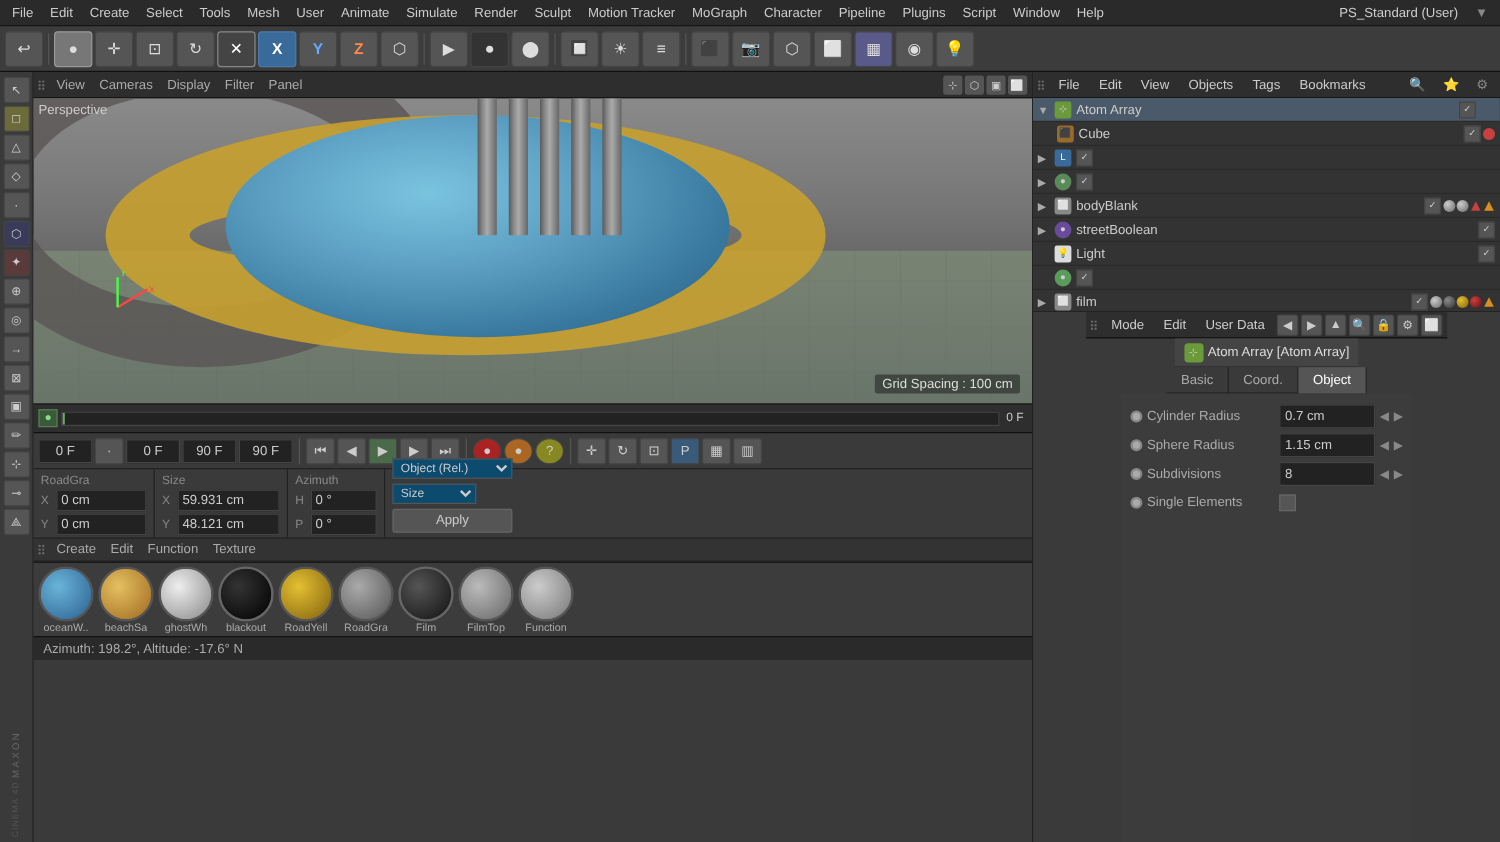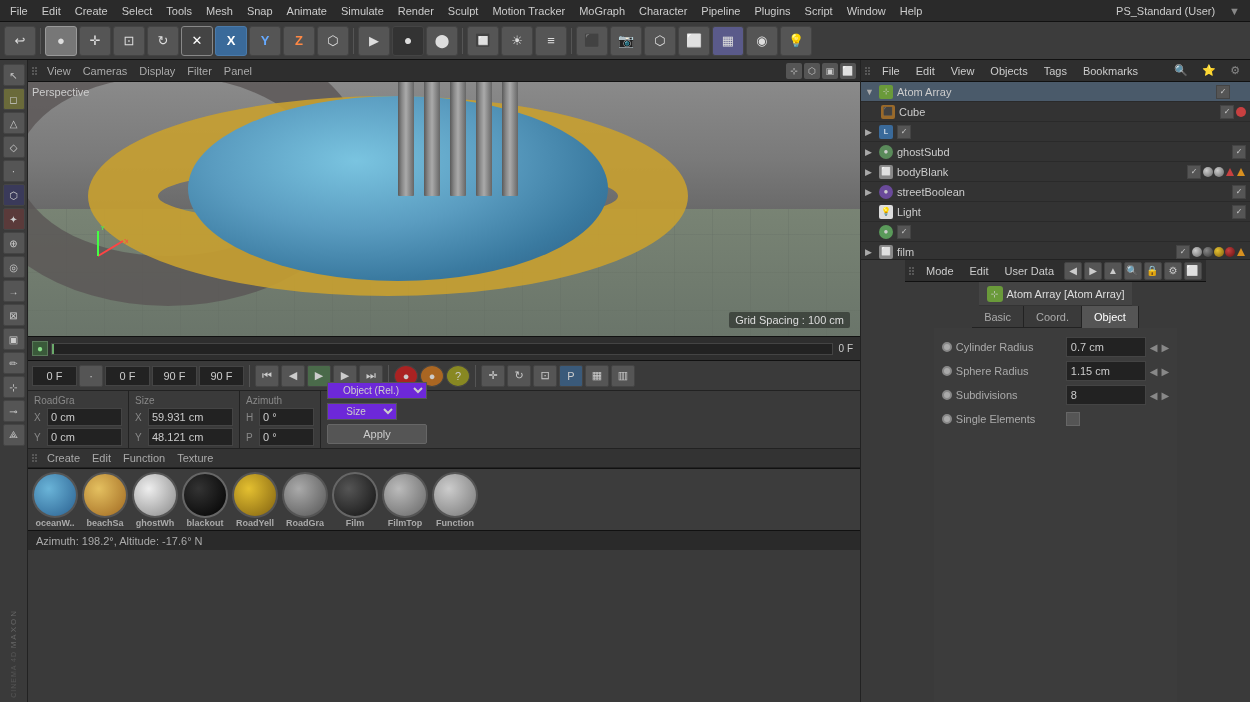--- a/index.html
+++ b/index.html
@@ -42,25 +42,25 @@
     #playback { height: 30px; background: #3a3a3a; display: flex; align-items: center; padding: 0 4px; gap: 2px; border-top: 1px solid #111; }
     .pb-btn { width: 24px; height: 22px; background: #555; border: 1px solid #444; border-radius: 2px; display: flex; align-items: center; justify-content: center; cursor: pointer; color: #ccc; font-size: 11px; }
     .pb-input { background: #222; border: 1px solid #444; color: #ccc; width: 50px; font-size: 11px; text-align: center; height: 20px; }
     .pb-sep { width: 1px; height: 22px; background: #555; margin: 0 3px; }
     .pb-red { background: #aa2222; }
     .pb-orange { background: #aa6622; }
     .pb-yellow { background: #888822; }
     .coord-val { background: #222; border: 1px solid #444; color: #ccc; width: 75px; font-size: 11px; padding: 1px 3px; height: 18px; }
     .coord-val-wide { width: 85px; }
     .coord-val-sm { width: 55px; }
-    .coord-dropdown { background: #6d28d9; border: 1px solid #555; color: #ccc; font-size: 11px; padding: 1px 2px; cursor: pointer; text-align: center; }
+    .coord-dropdown { background: #0c4a6e; border: 1px solid #555; color: #ccc; font-size: 11px; padding: 1px 2px; cursor: pointer; }
     .apply-btn { background: #555; border: 1px solid #666; color: #ccc; padding: 3px 16px; cursor: pointer; font-size: 11px; border-radius: 2px; }
 
     #materials-bar { height: 62px; background: #3c3c3c; border-top: 1px solid #111; display: flex; align-items: center; padding: 0 4px; gap: 4px; overflow: hidden; }
-    .mat-item { display: flex; flex-direction: column; align-items: center; cursor: pointer; font-weight: bold; }
+    .mat-item { display: flex; flex-direction: column; align-items: center; cursor: pointer; }
     .mat-swatch { width: 46px; height: 46px; border-radius: 50%; border: 2px solid #555; }
     .mat-label { font-size: 9px; color: #aaa; text-align: center; max-width: 46px; overflow: hidden; white-space: nowrap; }
 
     
     #right-panel { width: 390px; display: flex; flex-direction: column; background: #3a3a3a; border-left: 1px solid #222; }
     
     
     #scene-panel { height: 200px; display: flex; flex-direction: column; border-bottom: 1px solid #222; }
     #scene-header { display: flex; background: #2e2e2e; height: 22px; align-items: center; padding: 0 4px; gap: 4px; border-bottom: 1px solid #111; }
     #scene-header span { font-size: 11px; color: #ccc; padding: 0 6px; cursor: pointer; }
@@ -104,21 +104,21 @@
 </head>
 <body>
 
 <div id="menubar">
   <span>File</span>
   <span>Edit</span>
   <span>Create</span>
   <span>Select</span>
   <span>Tools</span>
   <span>Mesh</span>
-  <span>Snap</span>
+  <span>User</span>
   <span>Animate</span>
   <span>Simulate</span>
   <span>Render</span>
   <span>Sculpt</span>
   <span>Motion Tracker</span>
   <span>MoGraph</span>
   <span>Character</span>
   <span>Pipeline</span>
   <span>Plugins</span>
   <span>Script</span>
@@ -487,21 +487,20 @@
           <span style="font-size:9px;color:#aaa;width:10px;">▶</span>
           <div style="width:14px;height:14px;background:#3a6a9a;border-radius:2px;display:flex;align-items:center;justify-content:center;font-size:8px;color:#fff;">L</div>
           <div style="display:flex;gap:2px;align-items:center;">
             <div class="scene-vis">✓</div>
           </div>
         </div>
 
         <div class="scene-item">
           <span style="font-size:9px;color:#aaa;width:10px;">▶</span>
           <div style="width:14px;height:14px;background:#5a8a5a;border-radius:50%;display:flex;align-items:center;justify-content:center;font-size:8px;">●</div>
-          <span class="scene-name">ghostSubd</span>
           <div style="display:flex;gap:2px;align-items:center;">
             <div class="scene-vis">✓</div>
           </div>
         </div>
 
         <div class="scene-item">
           <span style="font-size:9px;color:#aaa;width:10px;">▶</span>
           <div style="width:14px;height:14px;background:#888;border-radius:2px;display:flex;align-items:center;justify-content:center;font-size:8px;">⬜</div>
           <span class="scene-name">bodyBlank</span>
           <div style="display:flex;gap:2px;align-items:center;">

